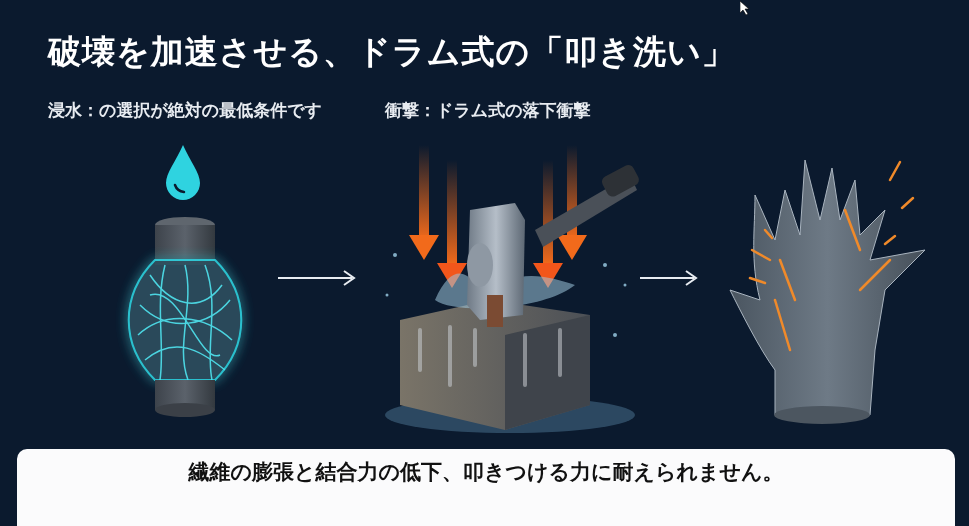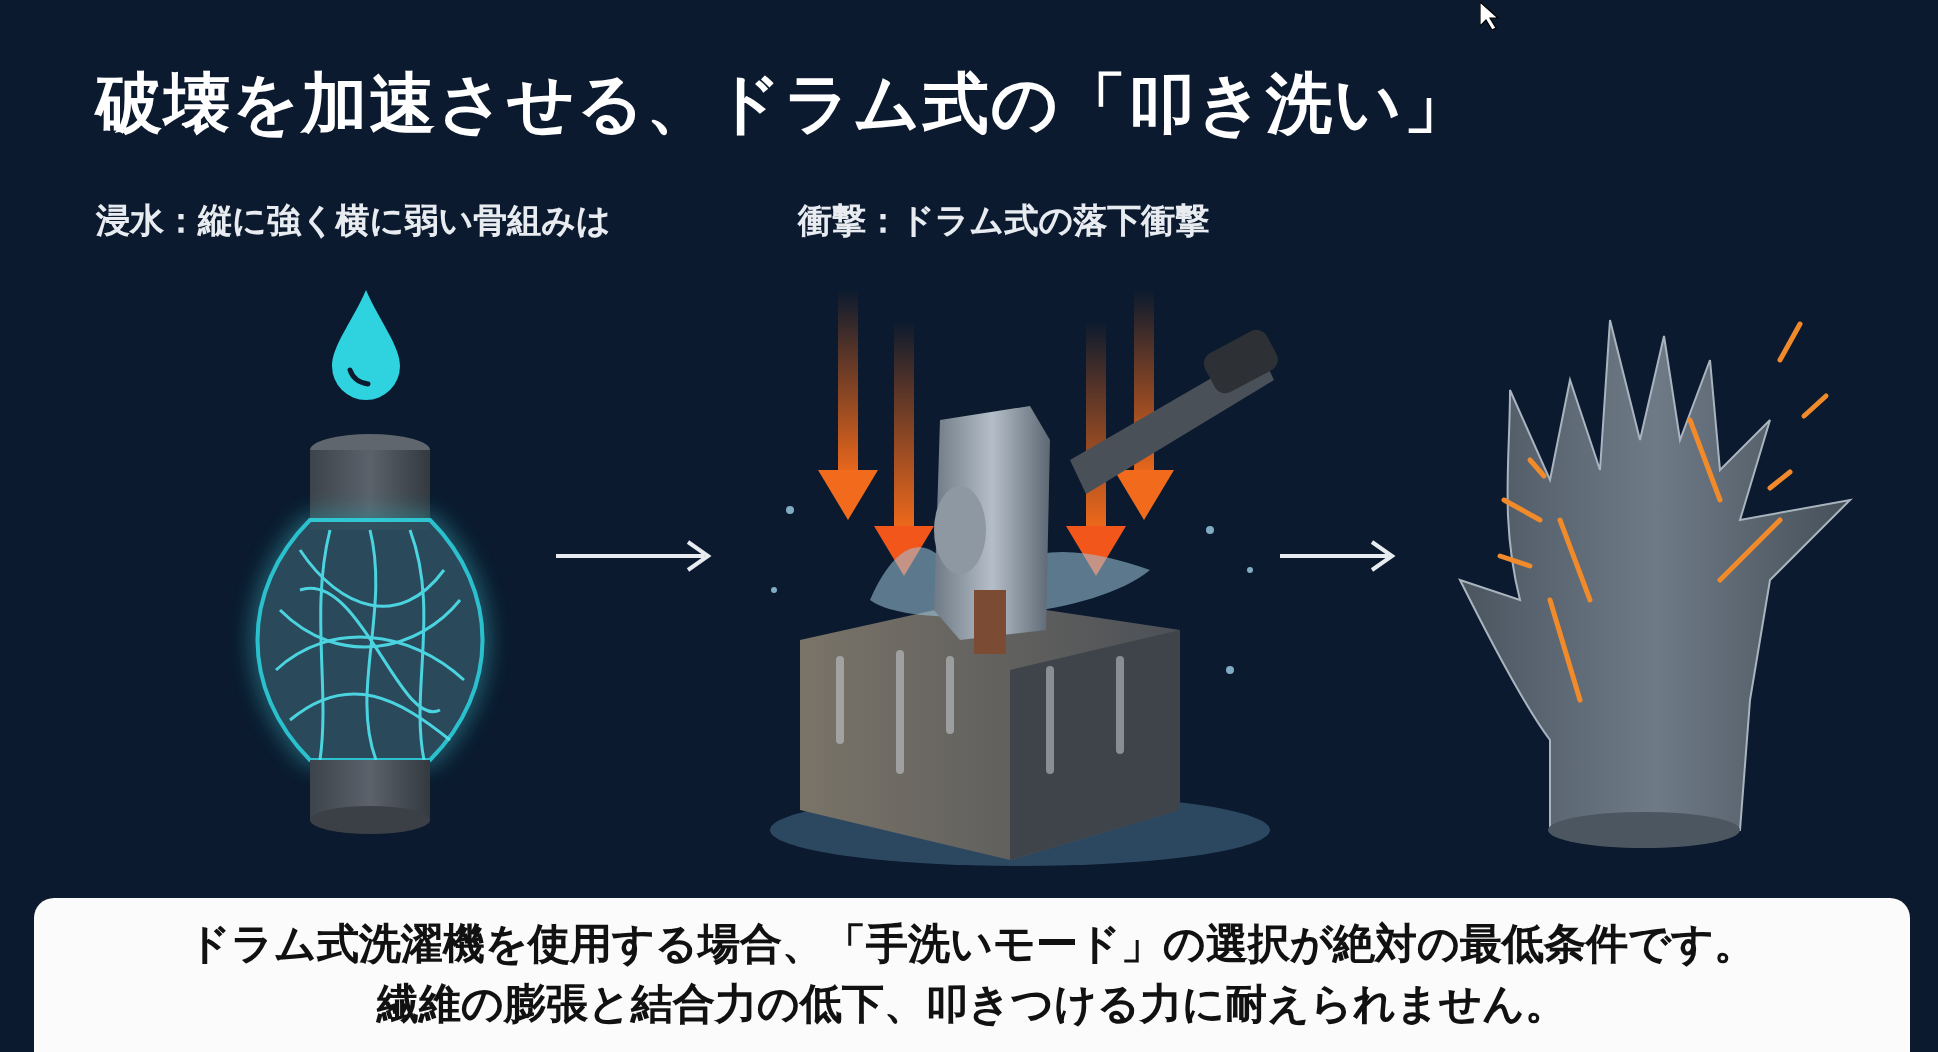--- a/index.html
+++ b/index.html
@@ -1,37 +1,37 @@
 <!DOCTYPE html>
 <html><head>
 <meta charset="utf-8">
 <style>
   html,body{margin:0;padding:0;}
   body{width:969px;height:526px;background:#0b1a2e;overflow:hidden;position:relative;font-family:"DejaVu Sans",sans-serif;}
   .slide{position:absolute;left:0;top:0;width:969px;height:526px;background:#0b1a2e;}
   .title{position:absolute;left:48px;top:30px;color:#fff;font-size:33px;font-weight:bold;letter-spacing:1px;white-space:nowrap;}
   .label{position:absolute;top:99px;color:#e8ecf1;font-size:17px;font-weight:bold;white-space:nowrap;}
   .label.l1{left:48px;}
-  .label.l2{left:385px;margin-left:14px;}
+  .label.l2{left:385px;}
   .label.l3{left:746px;}
   .panel{position:absolute;}
   .arrow{position:absolute;}
   .callout{position:absolute;left:17px;top:449px;width:938px;height:77px;background:#fbfbfc;border-radius:10px 10px 0 0;text-align:center;}
   .callout p{margin:0;color:#111;font-weight:bold;font-size:21px;line-height:30px;white-space:nowrap;}
   .callout p:first-child{padding-top:8px;}
   .cursor{position:absolute;left:740px;top:0px;}
 </style>
 </head>
 <body>
 
 <div class="slide">
 
   <div class="title">破壊を加速させる、ドラム式の「叩き洗い」</div>
 
-  <div class="label l1">浸水：縦に強く横に弱い骨組みは</div>
+  <div class="label l1">浸水：の選択が絶対の最低条件です</div>
   <div class="label l2">衝撃：ドラム式の落下衝撃</div>
 
   <div class="panel" style="left:110px;top:135px;width:160px;height:300px;">
     <svg width="160" height="300" viewBox="0 0 160 300">
       <defs>
         <filter id="glow" x="-50%" y="-50%" width="200%" height="200%">
           <feGaussianBlur stdDeviation="6" result="b"></feGaussianBlur>
           <feMerge>
               <feMergeNode in="b"></feMergeNode>
               <feMergeNode in="SourceGraphic"></feMergeNode>
@@ -154,21 +154,20 @@
           <line x1="125" y1="60" x2="140" y2="100"></line>
         <line x1="140" y1="140" x2="170" y2="110"></line>
           <line x1="55" y1="150" x2="70" y2="200"></line>
         <line x1="30" y1="128" x2="45" y2="133"></line>
           <line x1="165" y1="94" x2="175" y2="86"></line>
       </g>
     </svg>
   </div>
 
   <div class="callout">
-    <p>ドラム式洗濯機を使用する場合、「手洗いモード」の選択が絶対の最低条件です。</p>
     <p>繊維の膨張と結合力の低下、叩きつける力に耐えられません。</p>
   </div>
 
   <div class="cursor">
     <svg width="12" height="14">
         <polygon points="0,0 0,12 3,9 6,14 8,13 5,8 9,8" fill="#fff" stroke="#000" stroke-width="0.6"></polygon>
       </svg>
   </div>
 </div>
 

